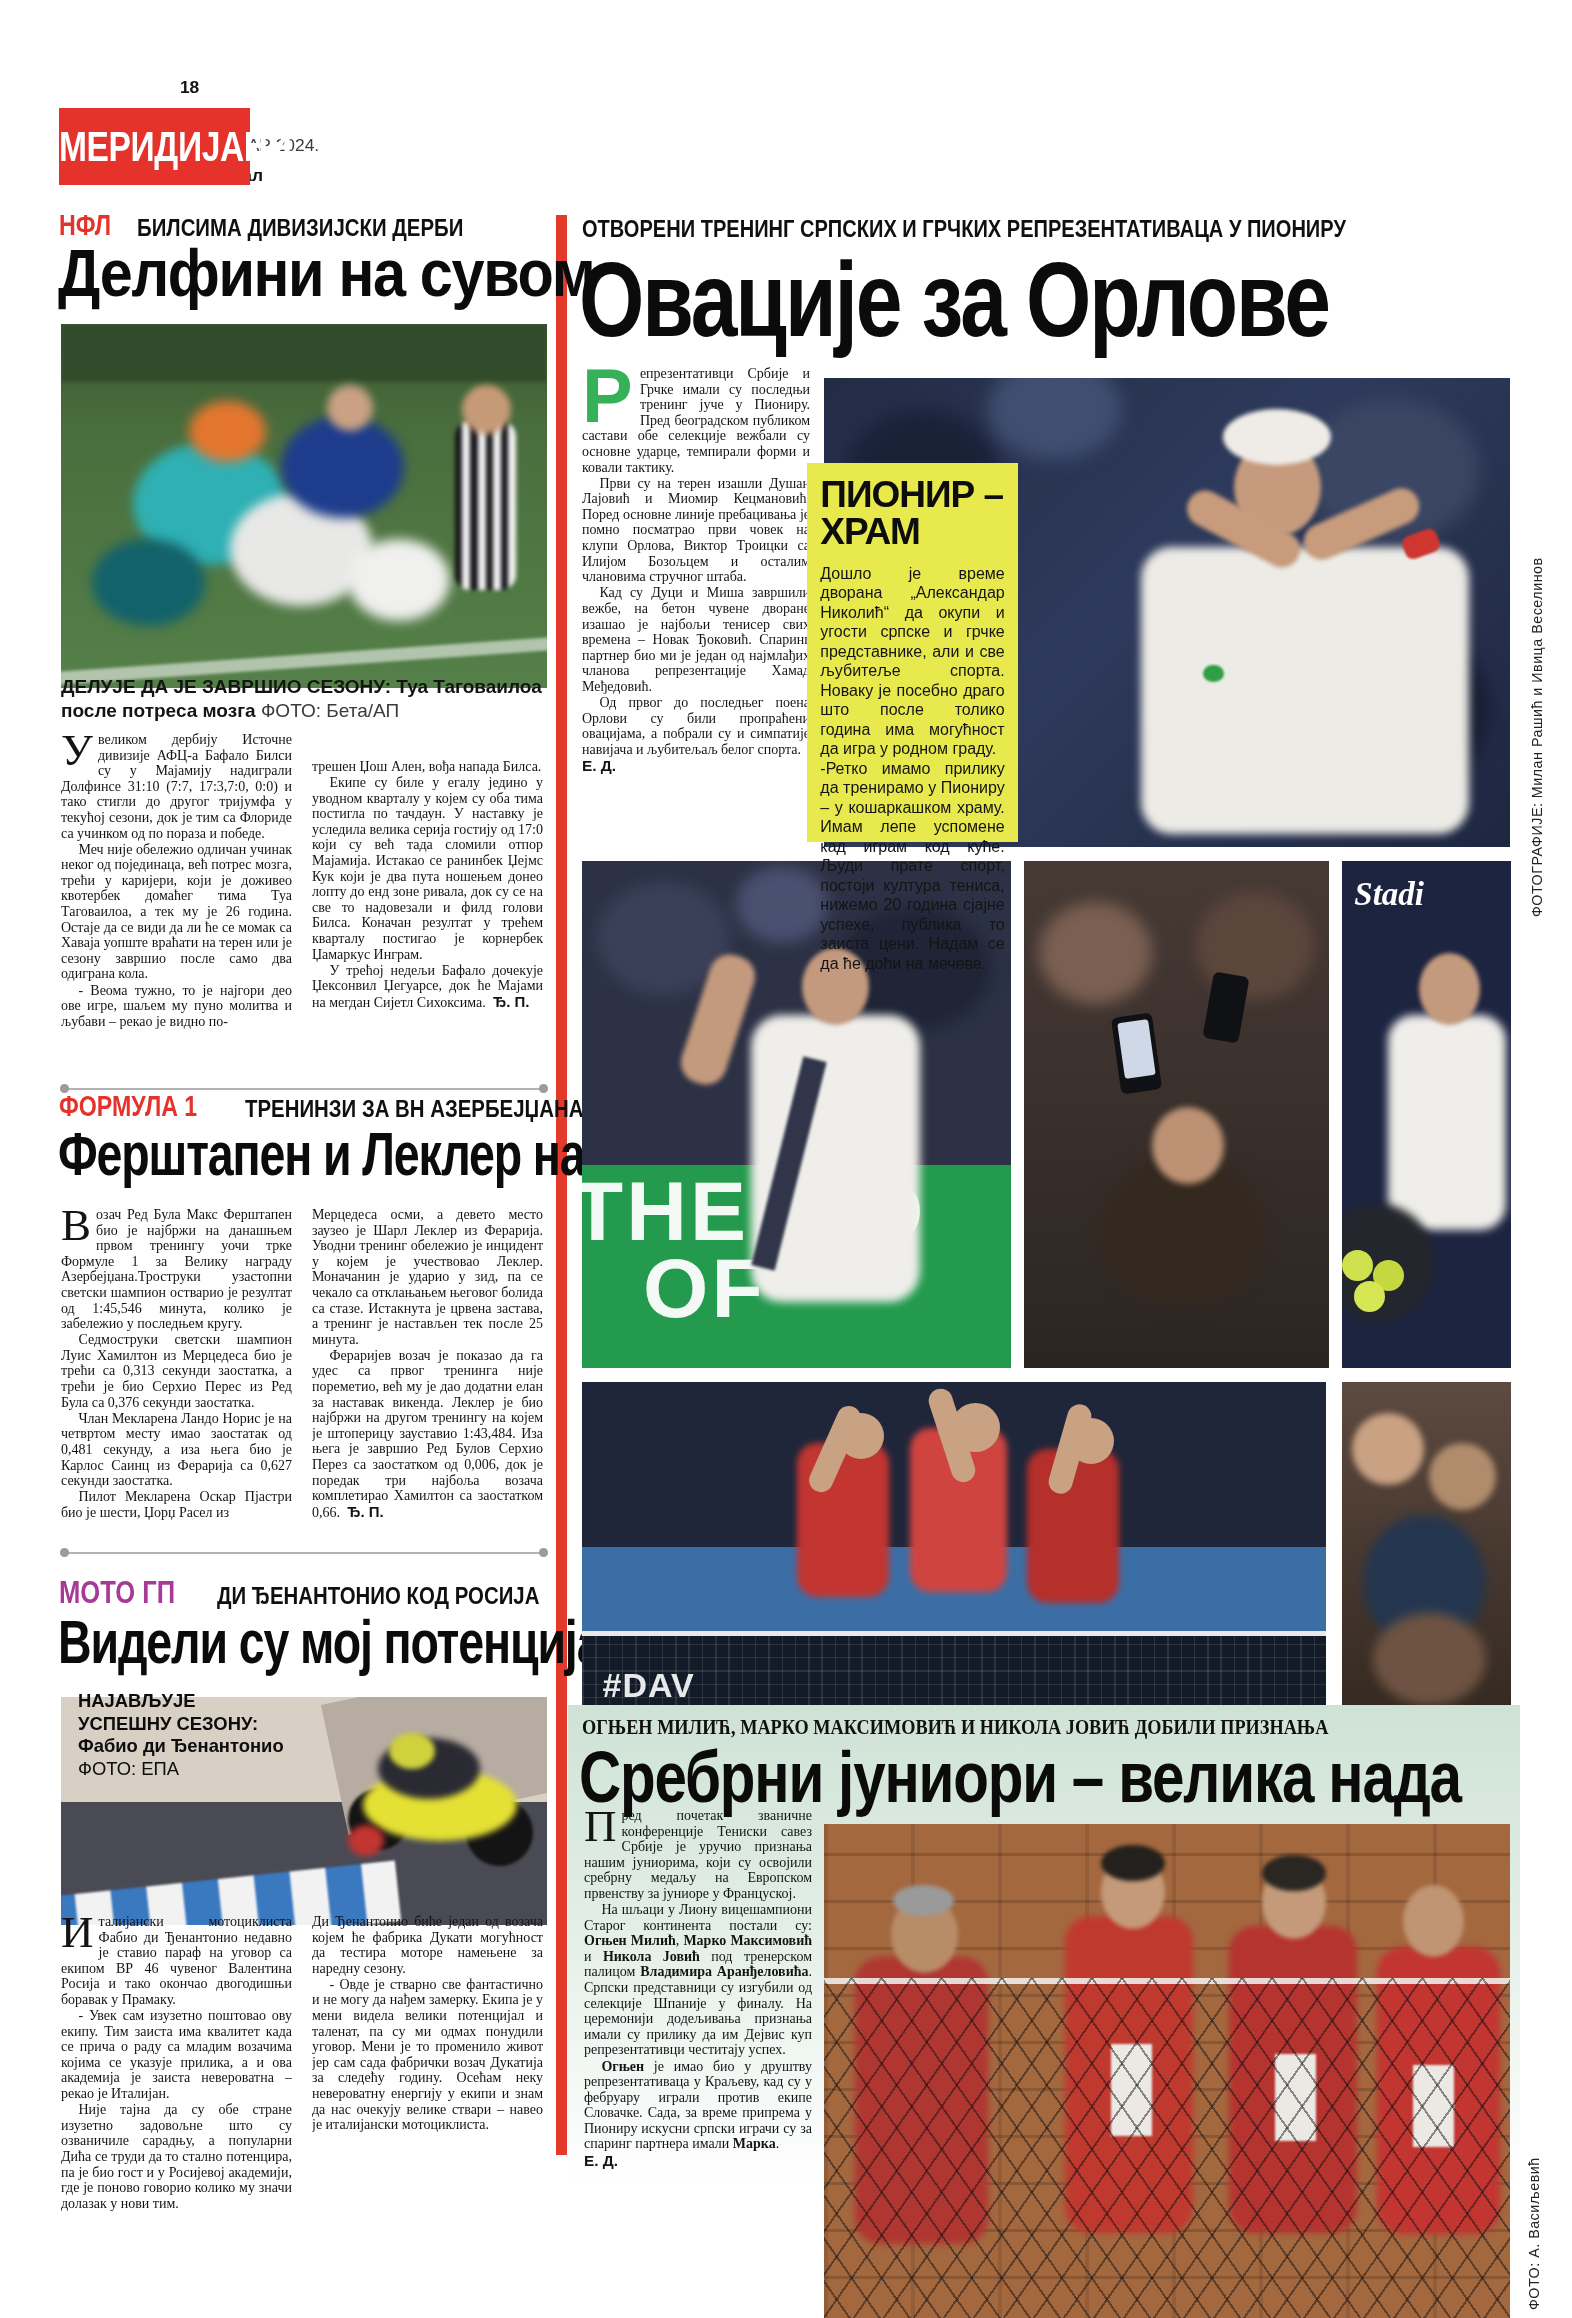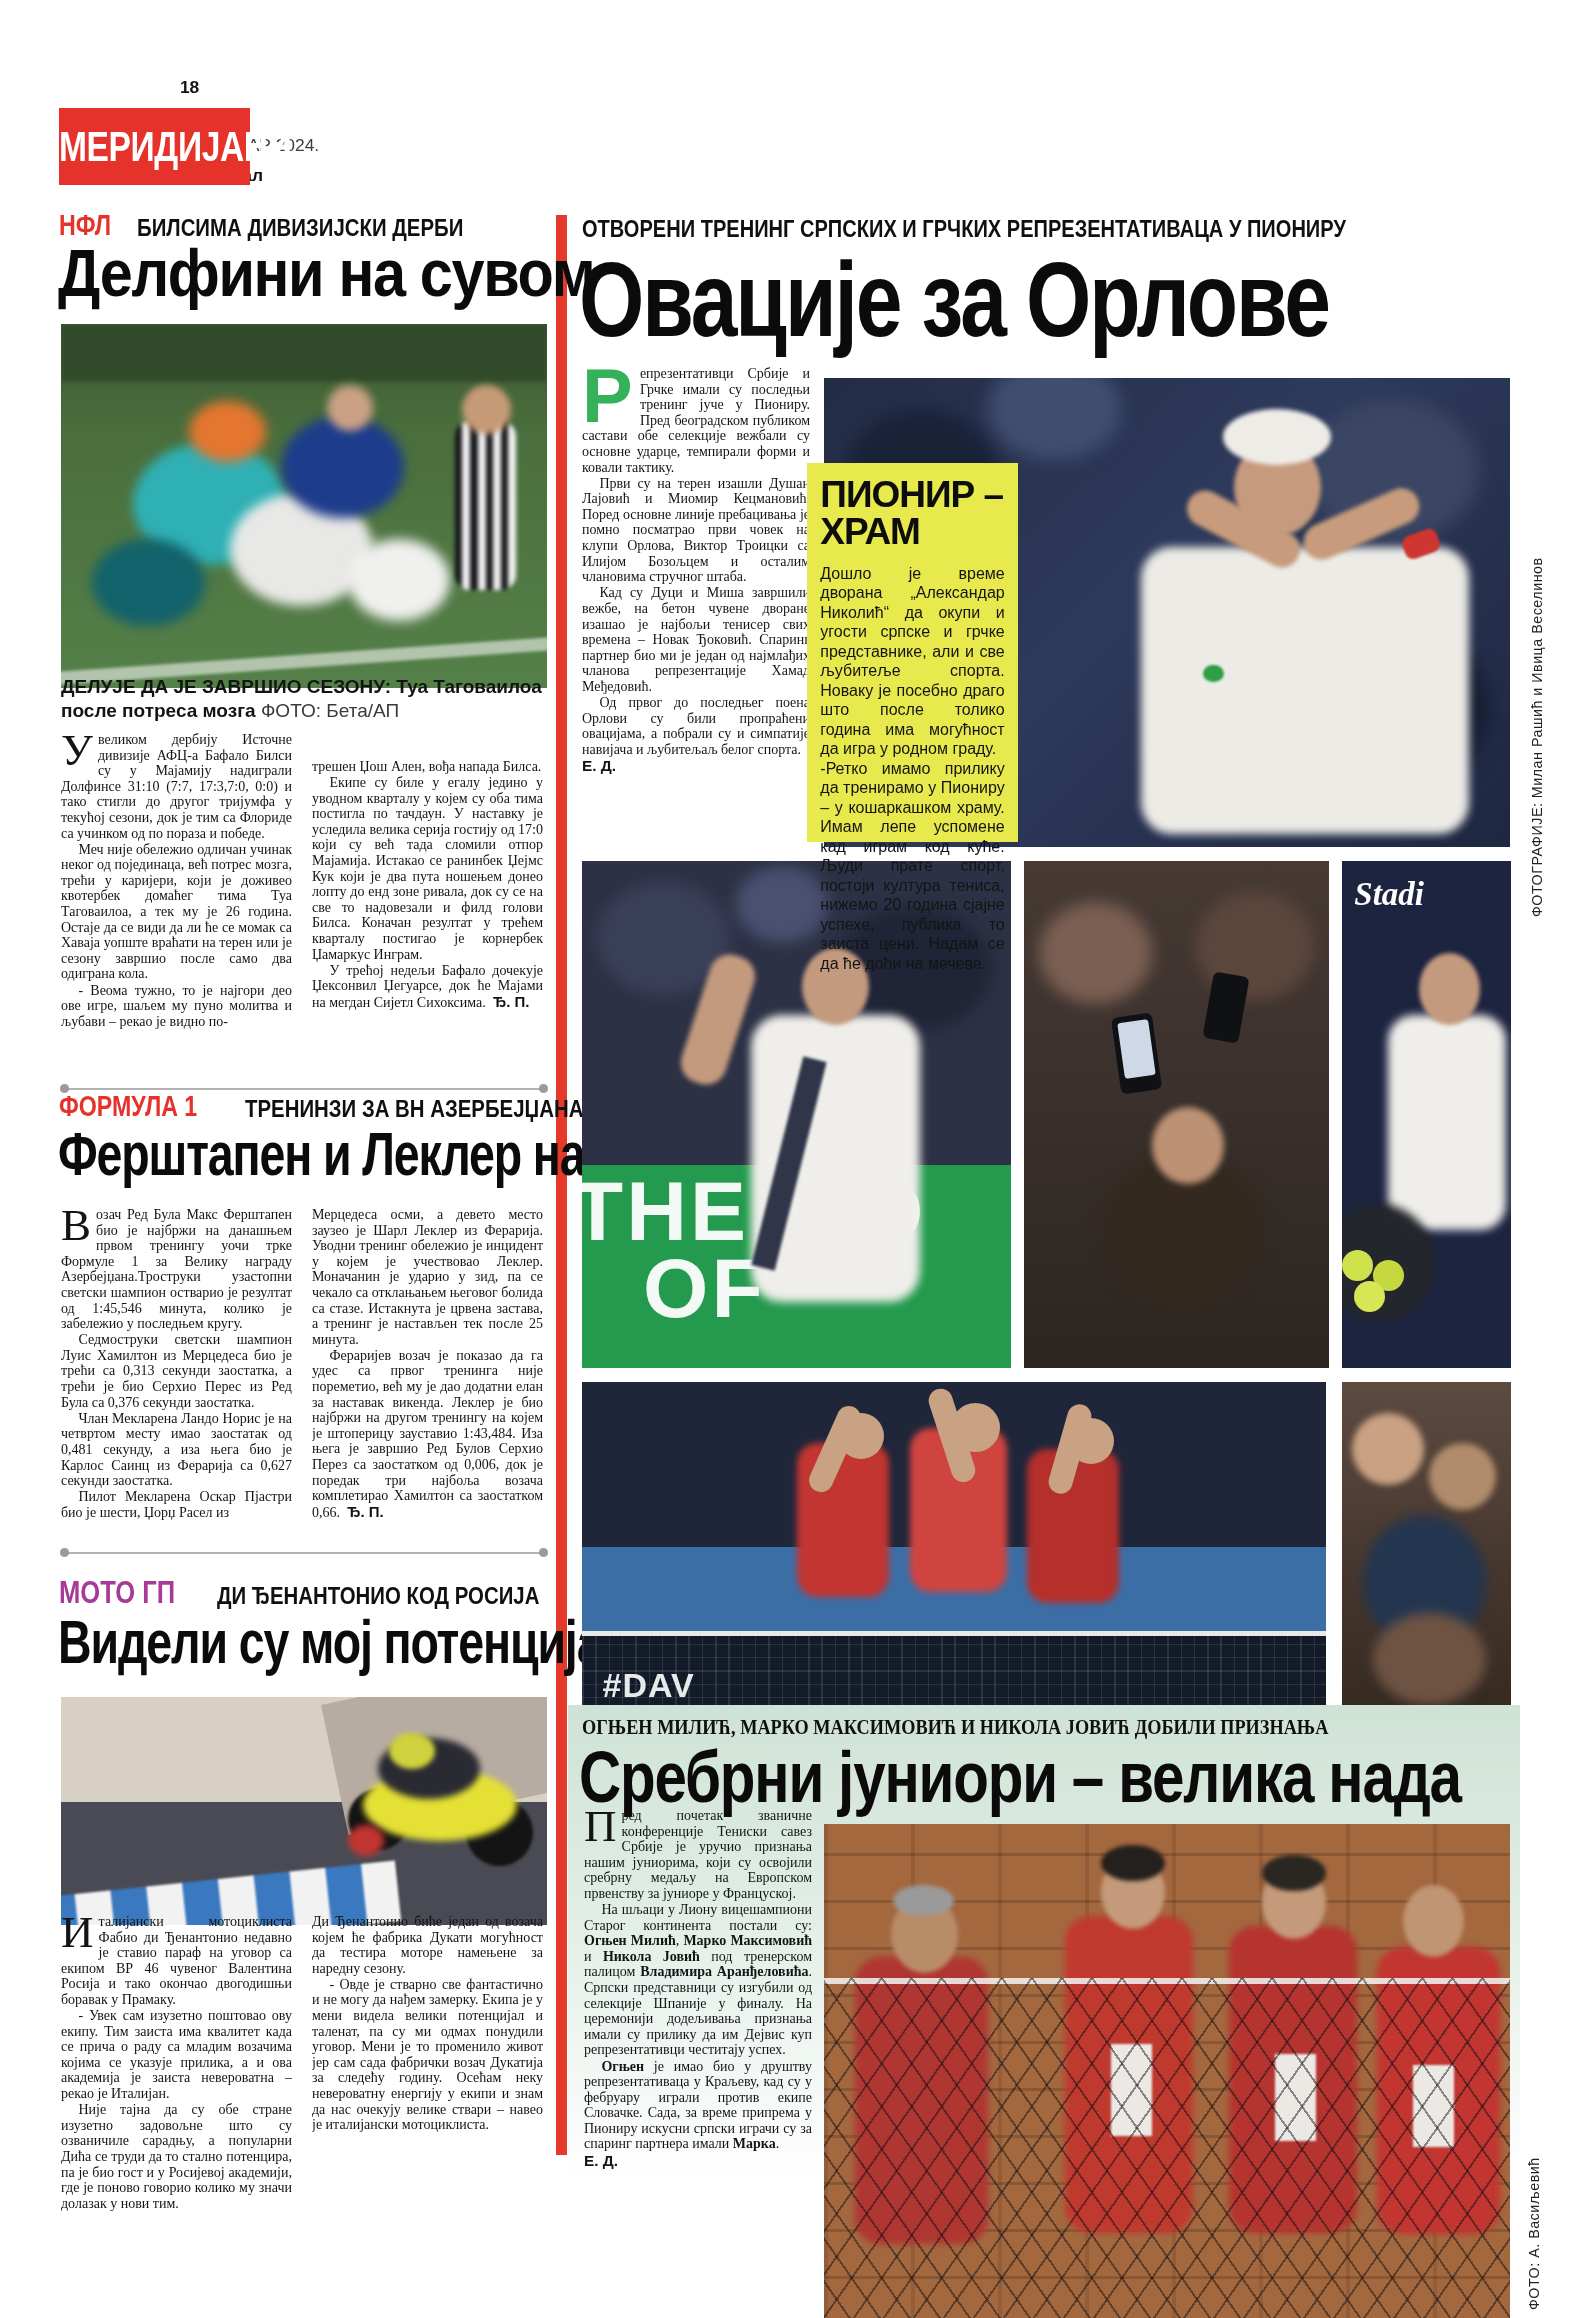--- a/index.html
+++ b/index.html
@@ -172,20 +172,26 @@
   <div class="photo" style="left:61px;top:1675px;width:486px;height:228px;background:#494a53;">
     <div class="abs" style="left:0;top:0;width:100%;height:46%;background:#d8cfc5;"></div>
     <div class="abs" style="right:-41px;top:-20.5px;width:256px;height:133px;background:#b7aca1;transform:rotate(-12deg);"></div>
     <div class="abs" style="left:-20.5px;bottom:-15.4px;width:358px;height:61px;background:repeating-linear-gradient(90deg,#3a78c0 0 36px,#f2f2f2 36px 72px);transform:rotate(-6deg);filter:blur(1px);"></div>
     <div class="sh" style="left:287px;top:92px;width:61px;height:61px;background:#141414;filter:blur(1.5px);"></div>
     <div class="sh" style="left:405px;top:102px;width:67px;height:67px;background:#141414;filter:blur(1.5px);"></div>
     <div class="sh" style="left:302px;top:72px;width:154px;height:72px;background:#e5e034;filter:blur(3.1px);"></div>
     <div class="sh" style="left:317px;top:41px;width:102px;height:61px;background:#2a2a33;filter:blur(3.1px);"></div>
     <div class="sh" style="left:328px;top:36px;width:46px;height:36px;background:#cfd23c;filter:blur(2.6px);"></div>
     <div class="sh" style="left:287px;top:128px;width:36px;height:31px;background:#c23531;filter:blur(3.1px);"></div>
+  </div>
+  <div class="abs moto-cap" style="left:78px;top:1690px;width:215px;">
+    <div class="b">НАЈАВЉУЈЕ</div>
+    <div class="b">УСПЕШНУ СЕЗОНУ:</div>
+    <div class="b">Фабио ди Ђенантонио</div>
+    <div>ФОТО: ЕПА</div>
   </div>
 
   <div class="abs col" style="left:61px;top:1914px;width:231px;height:358px;">
     <p class="np"><span class="dropcap">И</span><span>талијански мотоциклиста Фабио ди Ђенантонио недавно је ставио параф на уговор са екипом ВР 46 чувеног Валентина Росија и тако окончао двогодишњи боравак у Прамаку.</span></p>
     <p><span>- Увек сам изузетно поштовао ову екипу. Тим заиста има квалитет када се прича о раду са младим возачима којима се указује прилика, а и ова академија је заиста невероватна – рекао је Италијан.</span></p>
     <p><span>Није тајна да су обе стране изузетно задовољне што су озваничиле сарадњу, а популарни Дића се труди да то стално потенцира, па је био гост и у Росијевој академији, где је поново говорио колико му значи долазак у нови тим.</span></p>
   </div>
   <div class="abs col" style="left:312px;top:1914px;width:231px;height:358px;">
     <p class="np"><span>Ди Ђенантонио биће један од возача којем ће фабрика Дукати могућност да тестира моторе намењене за наредну сезону.</span></p>
     <p><span>- Овде је стварно све фантастично и не могу да нађем замерку. Екипа је у мени видела велики потенцијал и таленат, па су ми одмах понудили уговор. Мени је то променило живот јер сам сада фабрички возач Дукатија за следећу годину. Осећам неку невероватну енергију у екипи и знам да нас очекују велике ствари – навео је италијански мотоциклиста.</span></p>

